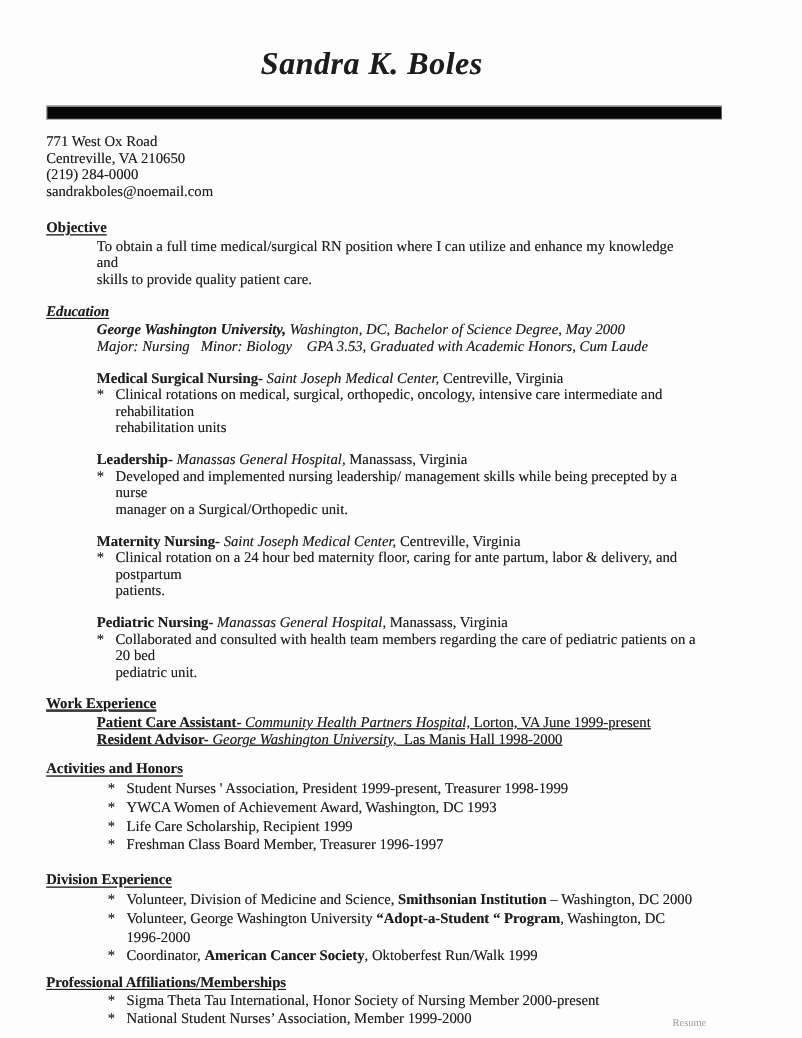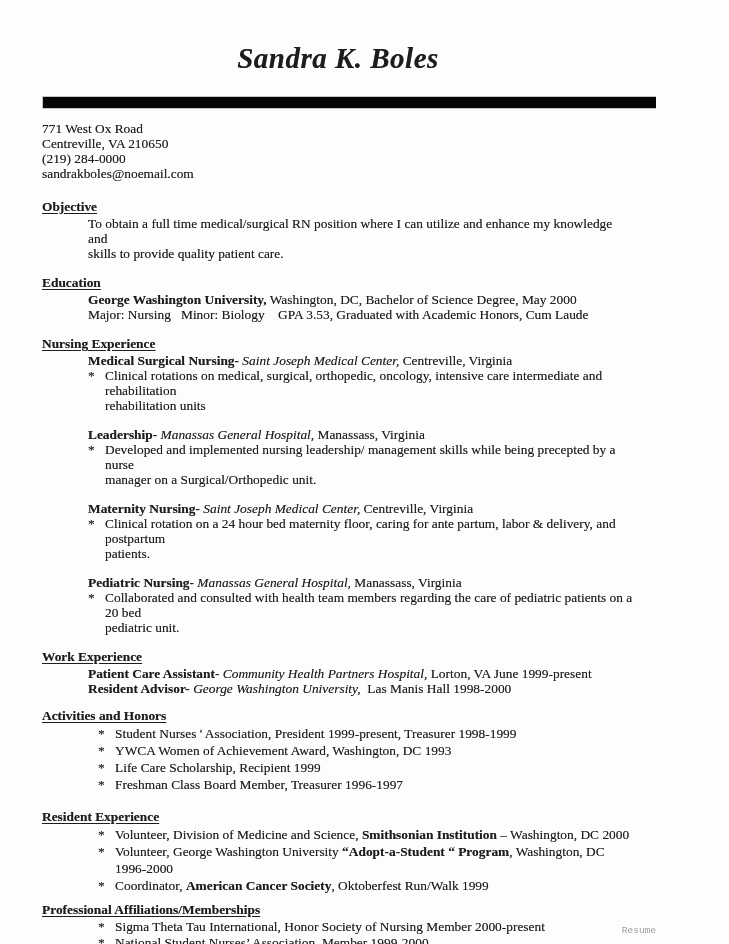--- a/index.html
+++ b/index.html
@@ -55,32 +55,32 @@
   .bullet-row {
     display:flex;
     margin-left:46px;
     font-size:13.4px;
     line-height:15px;
   }
   .ast { flex:0 0 17px; width:17px; }
   .bullet-text { white-space:pre-wrap; }
   .deep .bullet-row { margin-left:56px; line-height:17px; }
   #sec-objective { margin-top:18px; }
-  #sec-education { margin-top:14px; }
+  #sec-education { margin-top:14px;font-style:italic; }
   #sec-nursing { margin-top:14px; }
   .job-gap { margin-top:14px; }
-  #sec-work { margin-top:14px; }
+  #sec-work { margin-top:14px;text-decoration:underline; }
   #sec-activities { margin-top:12px; }
   #sec-service { margin-top:16px; }
   #sec-affiliations { margin-top:8px; }
   #sec-affiliations .bullet-row { line-height:16px; }
   .footer-label {
     position:absolute;
-    right:0; bottom:8px;
-    font-family:Liberation Mono, monospace;
+    right:14px; bottom:8px;
+    font-family:Liberation Serif, serif;
     font-size:9.5px;
     color:#9b9b9b;
   }
 </style>
 </head>
 <body>
 
 <div class="page">
   <div class="content">
 
@@ -101,21 +101,20 @@
 skills to provide quality patient care.</div>
     </section>
 
     <section id="sec-education">
       <div class="heading">Education</div>
       <div class="line indent"><span class="b">George Washington University,</span><span> Washington, DC, Bachelor of Science Degree, May 2000</span></div>
       <div class="line indent">Major: Nursing   Minor: Biology    GPA 3.53, Graduated with Academic Honors, Cum Laude</div>
     </section>
 
     <section id="sec-nursing">
-      <div class="heading">Nursing Experience</div>
 
       <div class="job">
         <div class="line indent"><span class="b">Medical Surgical Nursing-</span><span class="i"> Saint Joseph Medical Center,</span><span> Centreville, Virginia</span></div>
         <div class="bullet-row">
             <span class="ast">*</span>
             <span class="bullet-text">Clinical rotations on medical, surgical, orthopedic, oncology, intensive care intermediate and rehabilitation
 rehabilitation units</span>
           </div>
       </div>
 
@@ -167,21 +166,21 @@
           <span class="ast">*</span>
           <span class="bullet-text">Life Care Scholarship, Recipient 1999</span>
         </div>
       <div class="bullet-row">
           <span class="ast">*</span>
           <span class="bullet-text">Freshman Class Board Member, Treasurer 1996-1997</span>
         </div>
     </section>
 
     <section id="sec-service" class="deep">
-      <div class="heading">Resident Experience</div>
+      <div class="heading">Division Experience</div>
       <div class="bullet-row">
           <span class="ast">*</span>
           <span class="bullet-text"><span>Volunteer, Division of Medicine and Science, </span><span class="b">Smithsonian Institution</span><span> – Washington, DC 2000</span></span>
         </div>
       <div class="bullet-row">
           <span class="ast">*</span>
           <span class="bullet-text"><span>Volunteer, George Washington University </span><span class="b">“Adopt-a-Student “ Program</span><span>, Washington, DC 1996-2000</span></span>
         </div>
       <div class="bullet-row">
           <span class="ast">*</span>

